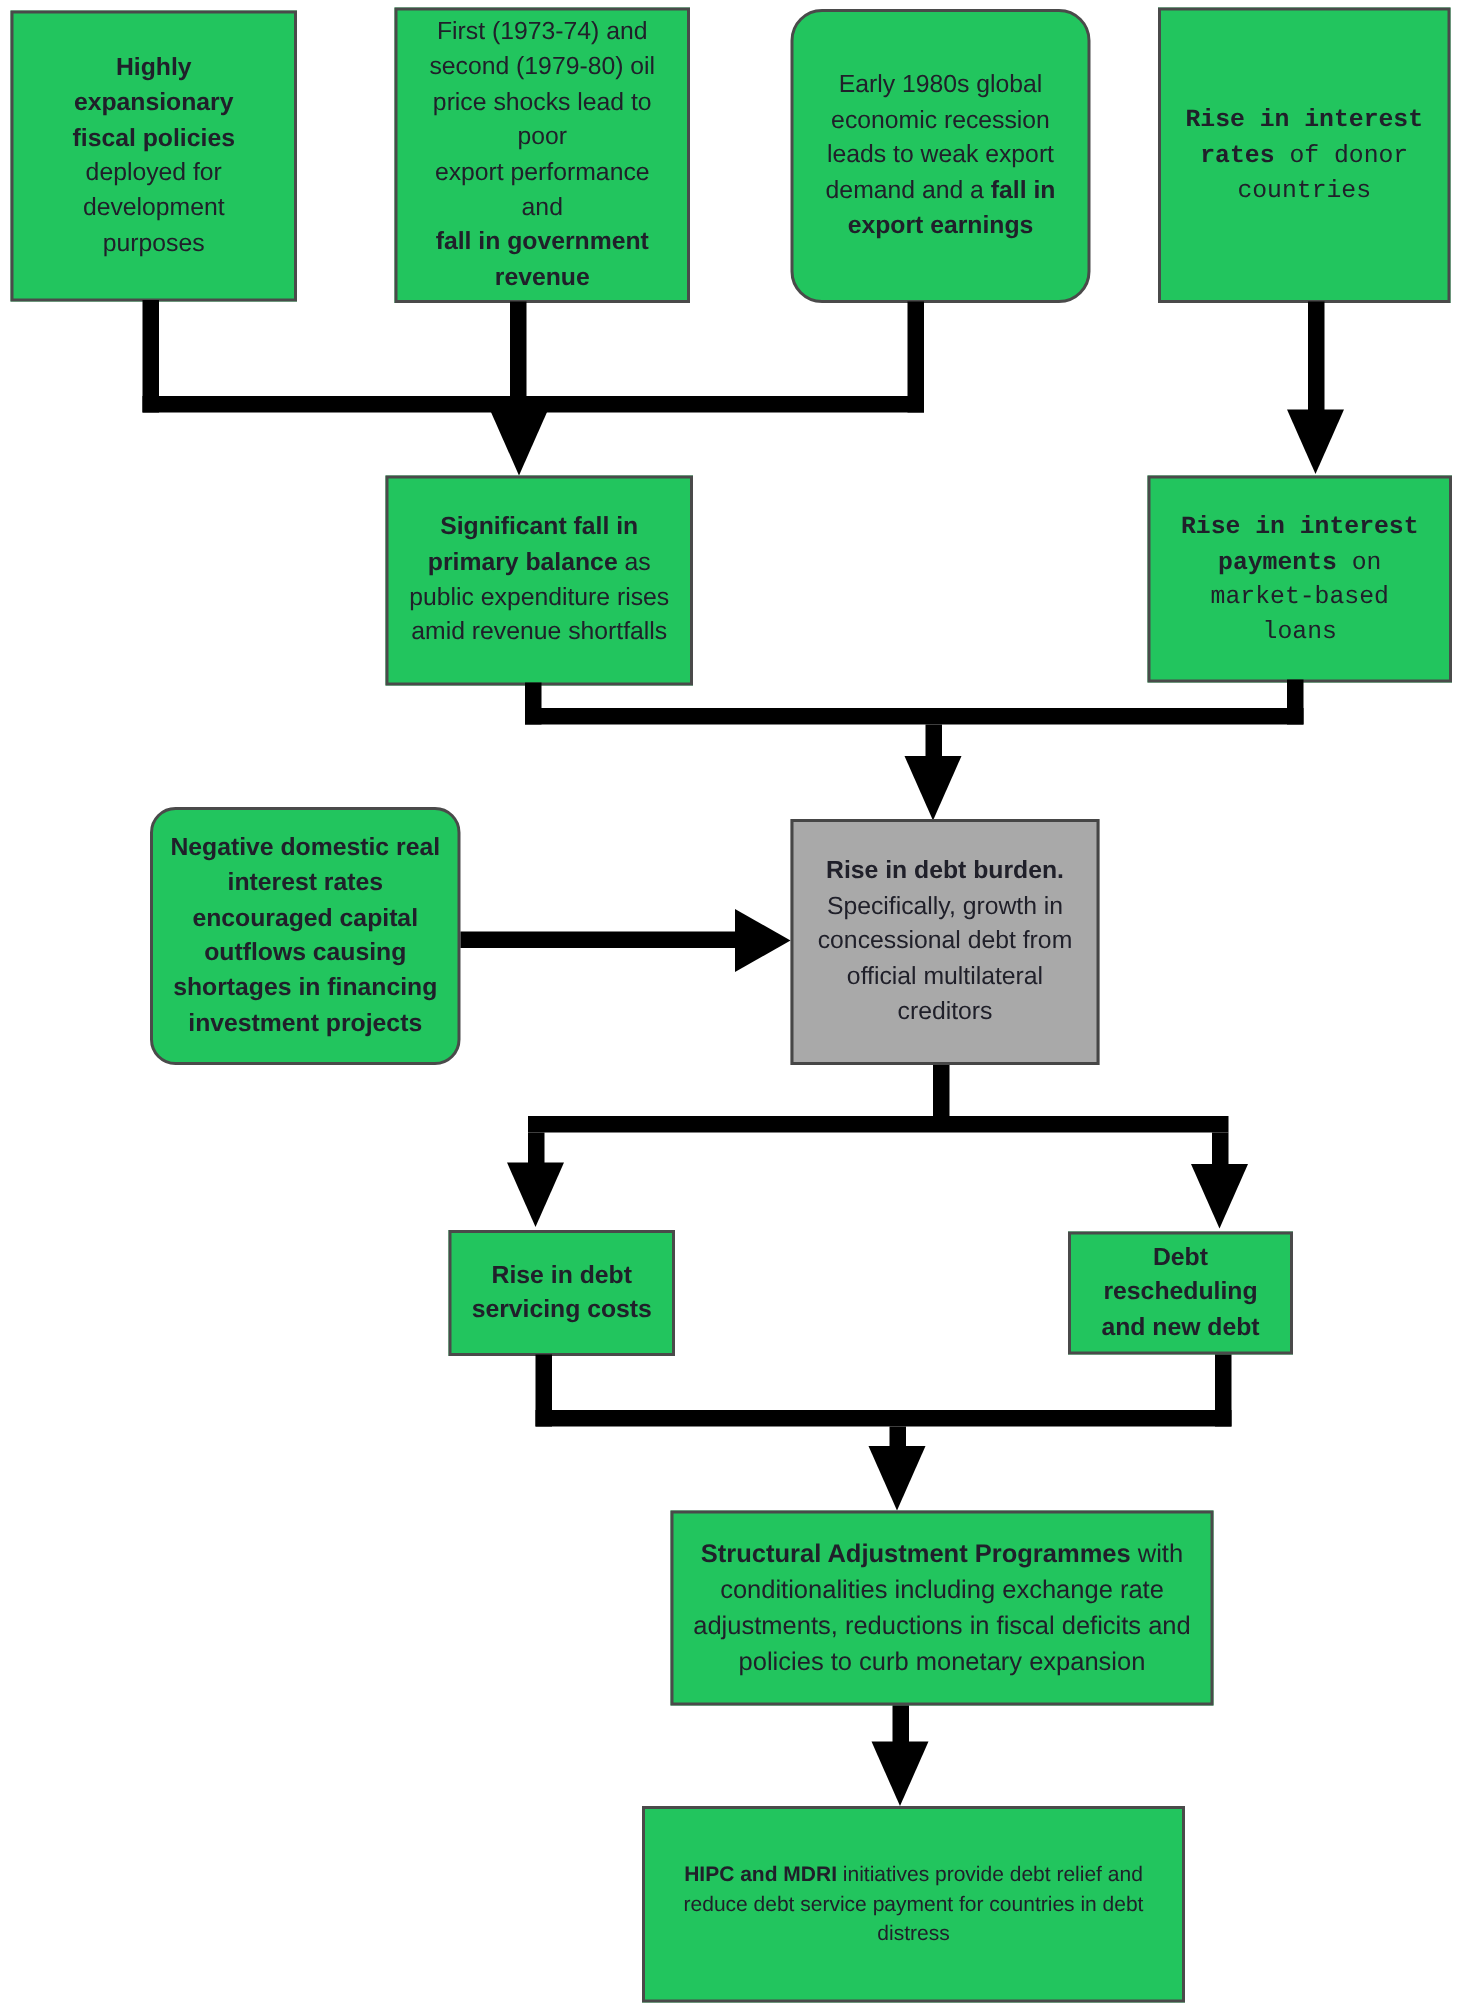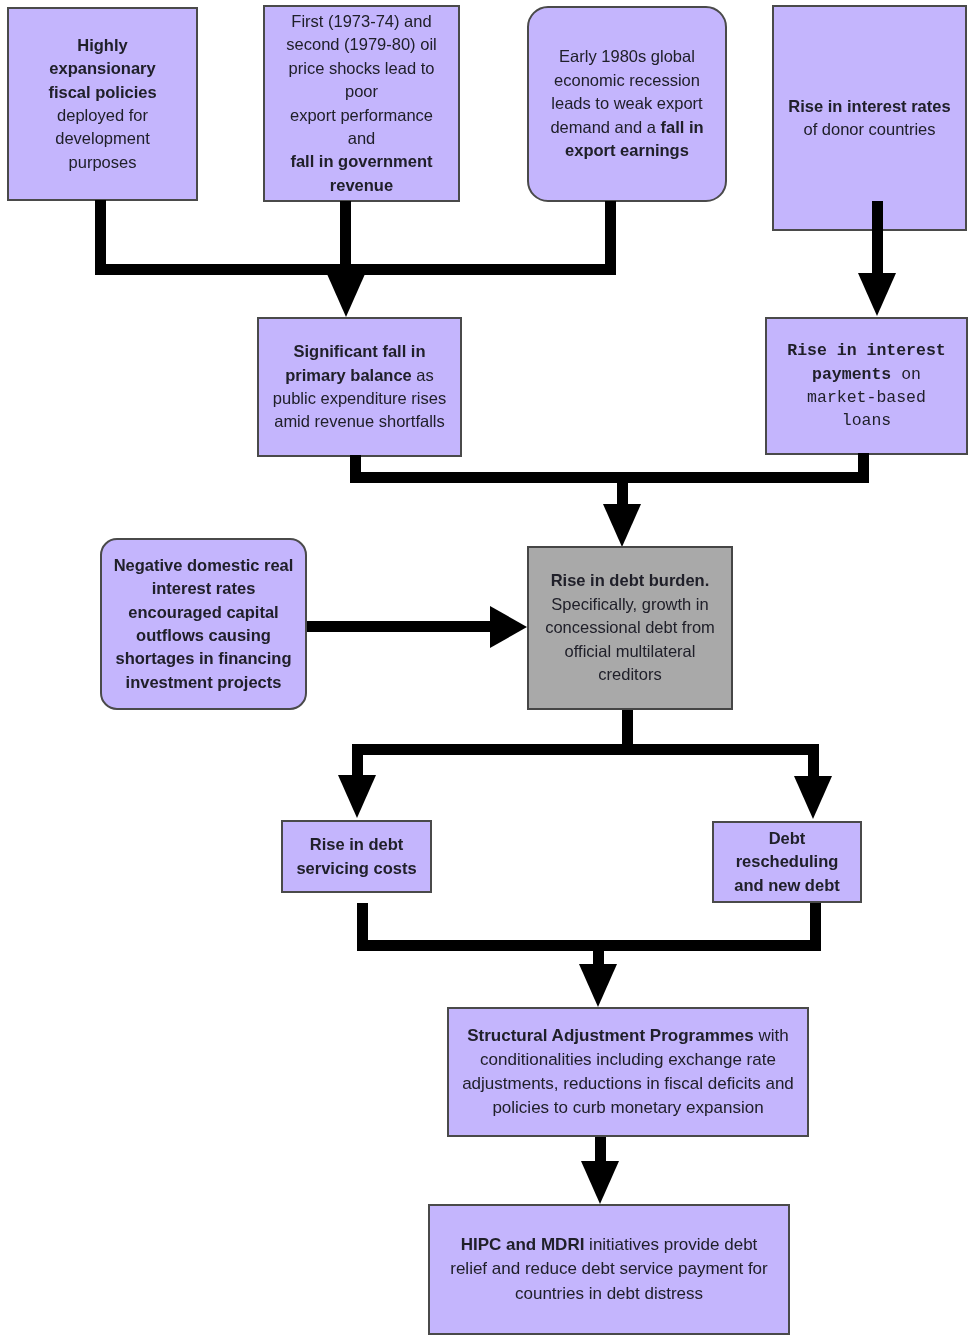--- a/index.html
+++ b/index.html
@@ -9,21 +9,21 @@
     --text:#20202a;
     --background:#ffffff;
   }
   html,body{margin:0;padding:0;background:var(--background);}
   #canvas{
     position:relative;width:975px;height:1337px;background:var(--background);
     font-family:"Liberation Sans", sans-serif;color:var(--text);
   }
   .box{
     position:absolute;box-sizing:border-box;
-    border:2px solid var(--box-border);background:#c4b5fd;
+    border:2px solid var(--box-border);background:#22c55e;
     display:flex;align-items:center;justify-content:center;
     text-align:center;font-size:16.5px;line-height:1.42;
     white-space:pre-line;
   }
   .box.gray{background:var(--highlight-fill);border-color:#464646;}
   .b{font-weight:700;}
   .hline,.vline{position:absolute;background:var(--line);}
   .arrow-down{
     position:absolute;width:0;height:0;
     border-left:19px solid transparent;border-right:19px solid transparent;
@@ -39,21 +39,21 @@
 <body>
 
 <div id="canvas">
 
   <div class="box" style="left:7px;top:7px;width:191px;height:194px;padding:18px 18px;"><div><span class="b">Highly expansionary fiscal policies</span><span> deployed for development purposes</span></div></div>
   <div class="box" style="left:263px;top:5px;width:197px;height:197px;padding:6px 8px;"><div><span>First (1973-74) and second (1979-80) oil price shocks lead to poor
 export performance
 and
 </span><span class="b">fall in government revenue</span></div></div>
   <div class="box" style="left:527px;top:6px;width:200px;height:196px;padding:8px 10px;border-radius:21px;"><div><span>Early 1980s global economic recession leads to weak export demand and a </span><span class="b">fall in export earnings</span></div></div>
-  <div class="box" style="left:772px;top:5px;width:195px;height:226px;padding:8px 6px;"><div><span class="b">Rise in interest rates</span><span> of donor countries</span></div></div>
+  <div class="box" style="left:772px;top:5px;width:195px;height:197px;padding:8px 6px;font-family:Liberation Mono, monospace;"><div><span class="b">Rise in interest rates</span><span> of donor countries</span></div></div>
 
   <div class="vline" style="left:95px;top:200px;width:11px;height:75px;"></div>
   <div class="vline" style="left:340px;top:201px;width:11px;height:76px;"></div>
   <div class="vline" style="left:605px;top:201px;width:11px;height:74px;"></div>
   <div class="hline" style="left:95px;top:264px;width:521px;height:11px;"></div>
   <div class="arrow-down" style="left:327px;top:274px;"></div>
   <div class="vline" style="left:872px;top:201px;width:11px;height:74px;"></div>
   <div class="arrow-down" style="left:858px;top:273px;"></div>
 
   <div class="box" style="left:257px;top:317px;width:205px;height:140px;padding:6px 10px;"><div><span class="b">Significant fall in primary balance</span><span> as public expenditure rises amid revenue shortfalls</span></div></div>
@@ -71,29 +71,29 @@
   <div class="hline" style="left:307px;top:621px;width:186px;height:11px;"></div>
   <div class="arrow-right" style="left:490px;top:606px;"></div>
 
   <div class="vline" style="left:622px;top:710px;width:11px;height:40px;"></div>
   <div class="hline" style="left:352px;top:744px;width:467px;height:11px;"></div>
   <div class="vline" style="left:352px;top:755px;width:11px;height:22px;"></div>
   <div class="arrow-down" style="left:338px;top:775px;"></div>
   <div class="vline" style="left:808px;top:755px;width:11px;height:22px;"></div>
   <div class="arrow-down" style="left:794px;top:776px;"></div>
 
-  <div class="box" style="left:281px;top:820px;width:151px;height:73px;padding:4px 6px;"><div><span class="b">Rise in debt servicing costs</span></div></div>
+  <div class="box" style="left:299px;top:820px;width:151px;height:84px;padding:4px 6px;"><div><span class="b">Rise in debt servicing costs</span></div></div>
   <div class="box" style="left:712px;top:821px;width:150px;height:82px;padding:4px 12px;"><div><span class="b">Debt rescheduling and new debt</span></div></div>
 
   <div class="vline" style="left:357px;top:903px;width:11px;height:48px;"></div>
   <div class="vline" style="left:810px;top:903px;width:11px;height:48px;"></div>
   <div class="hline" style="left:357px;top:940px;width:464px;height:11px;"></div>
   <div class="vline" style="left:593px;top:951px;width:11px;height:16px;"></div>
   <div class="arrow-down" style="left:579px;top:964px;"></div>
 
   <div class="box" style="left:428px;top:1007px;width:362px;height:130px;padding:6px 12px;font-size:17px;margin-left:19px;"><div><span class="b">Structural Adjustment Programmes</span><span> with conditionalities including exchange rate adjustments, reductions in fiscal deficits and policies to curb monetary expansion</span></div></div>
 
   <div class="vline" style="left:595px;top:1137px;width:11px;height:27px;"></div>
   <div class="arrow-down" style="left:581px;top:1161px;"></div>
 
-  <div class="box" style="left:428px;top:1204px;width:362px;height:131px;padding:6px 14px;font-size:17px;"><div><span class="b">HIPC and MDRI</span><span> initiatives provide debt relief and reduce debt service payment for countries in debt distress</span></div></div>
+  <div class="box" style="left:428px;top:1204px;width:362px;height:131px;padding:6px 14px;font-size:14px;"><div><span class="b">HIPC and MDRI</span><span> initiatives provide debt relief and reduce debt service payment for countries in debt distress</span></div></div>
 
 </div>
 
 </body></html>

